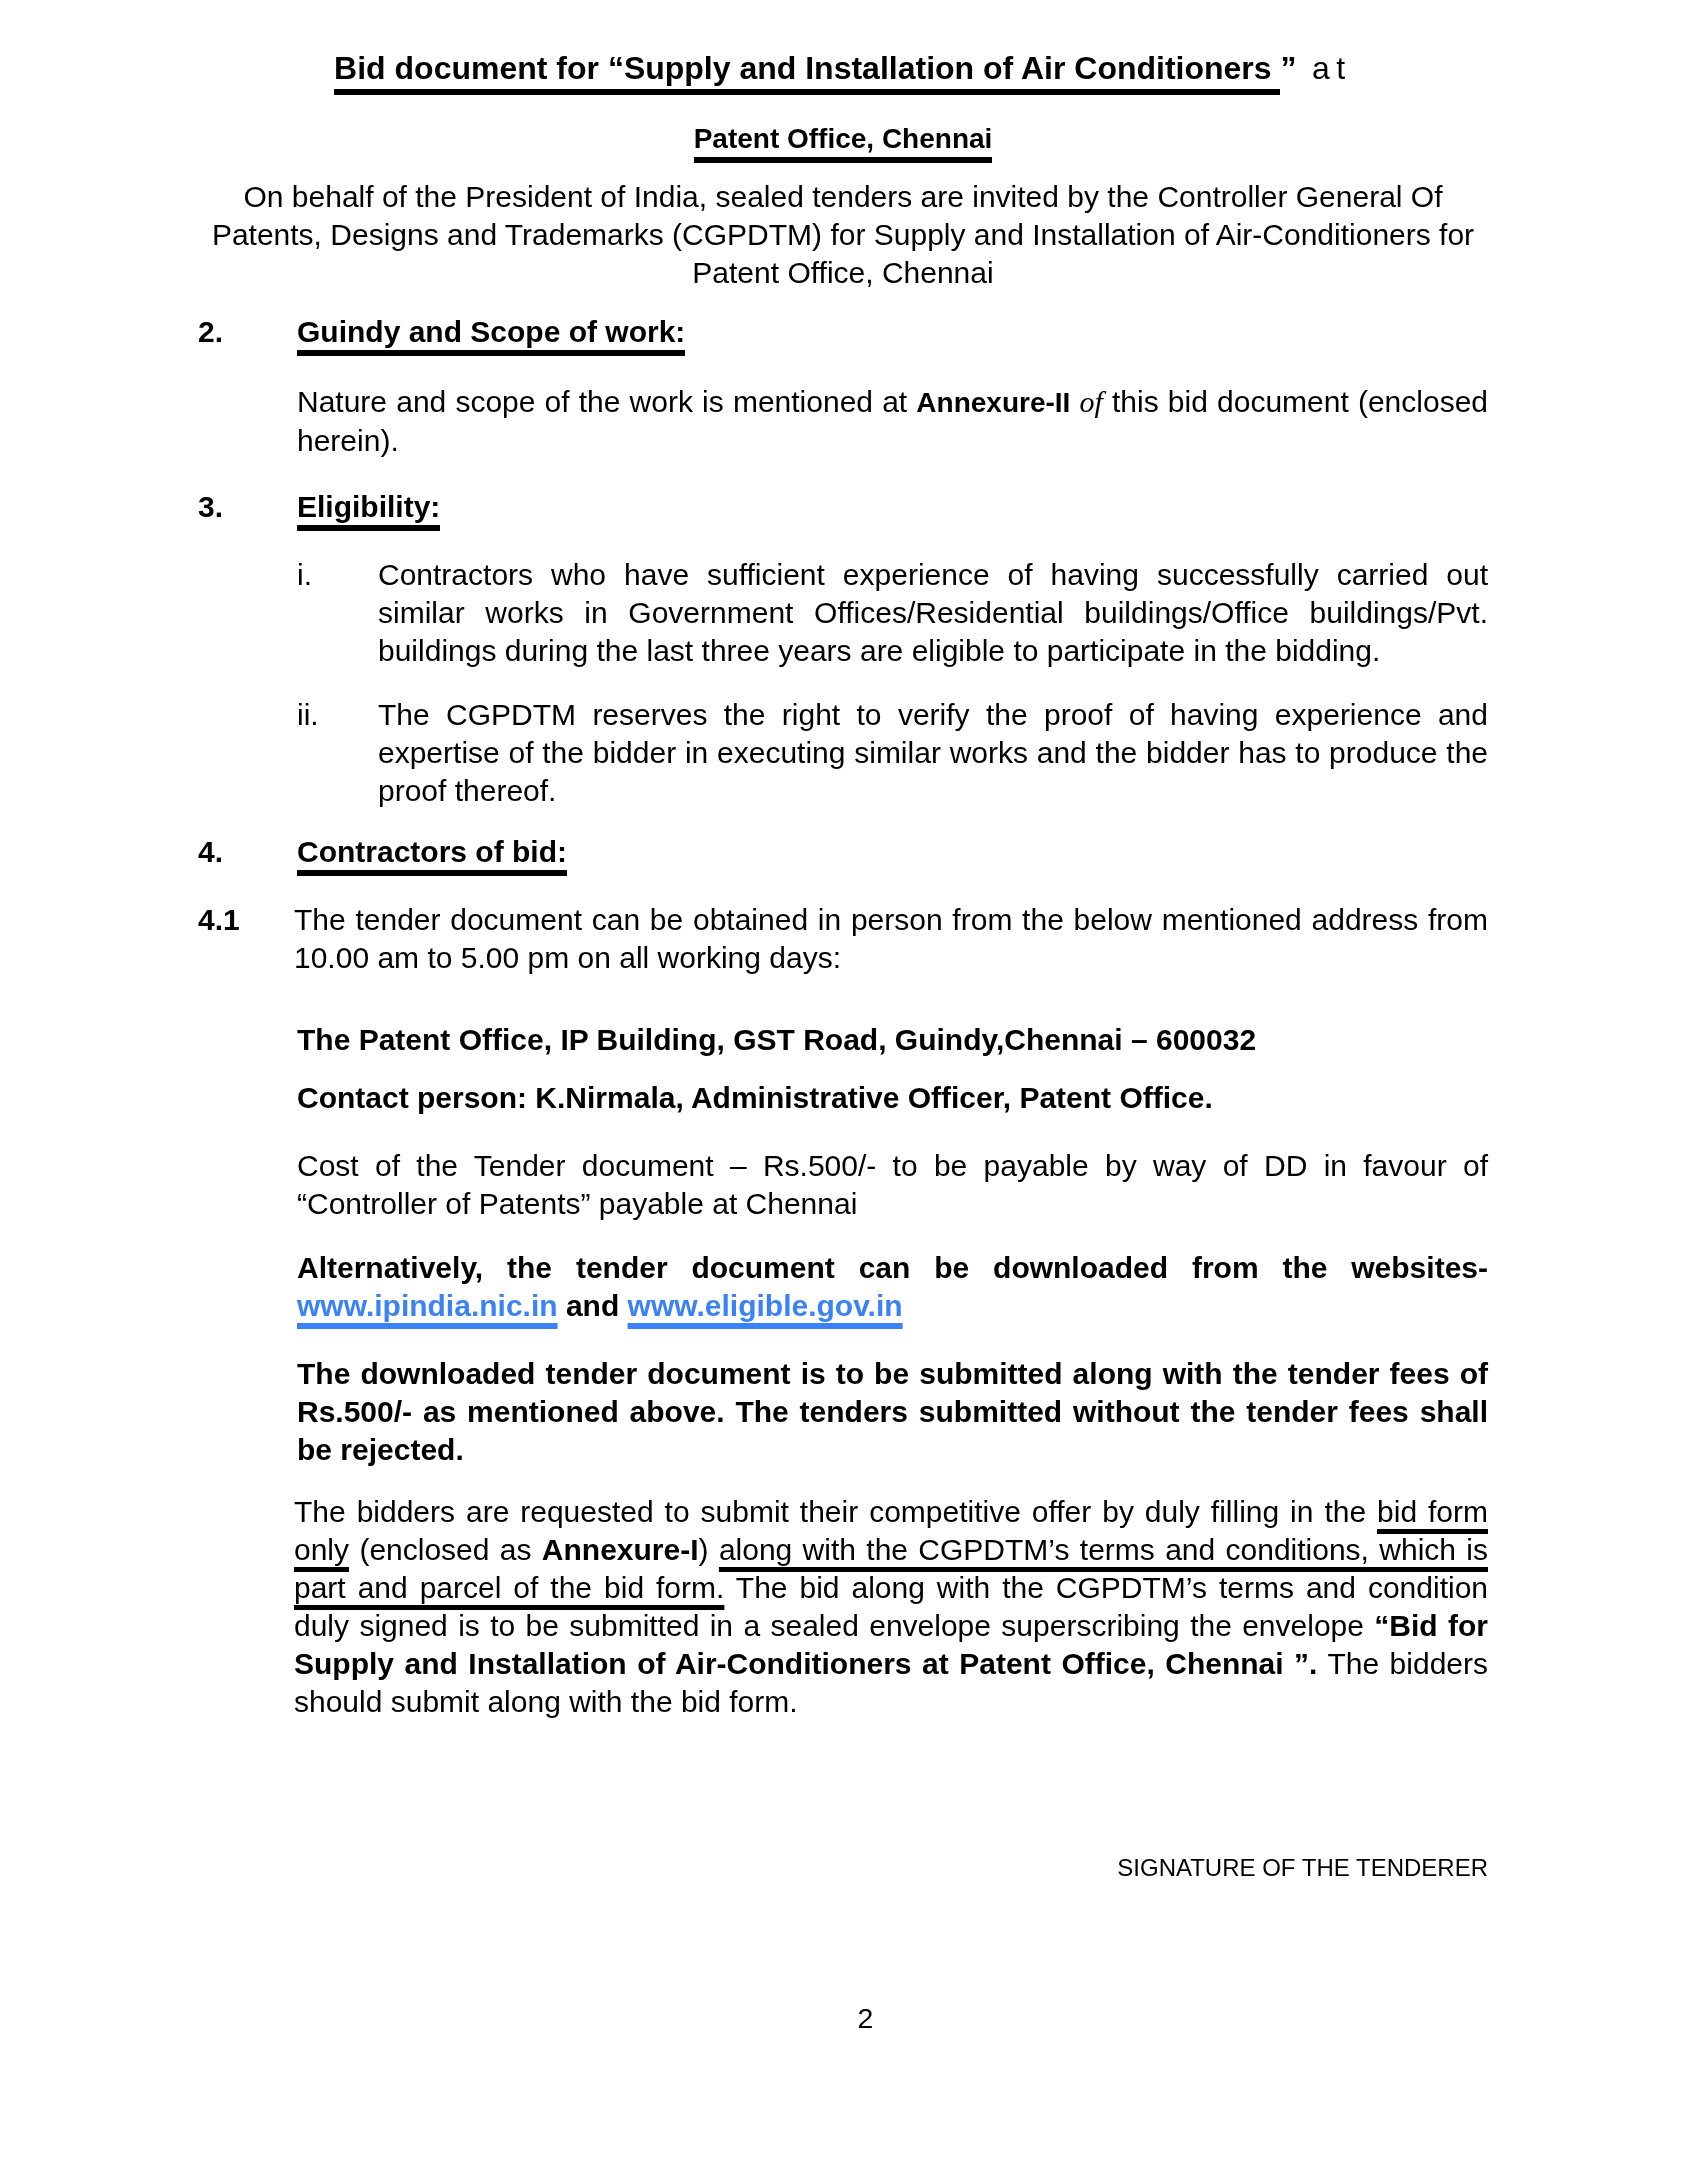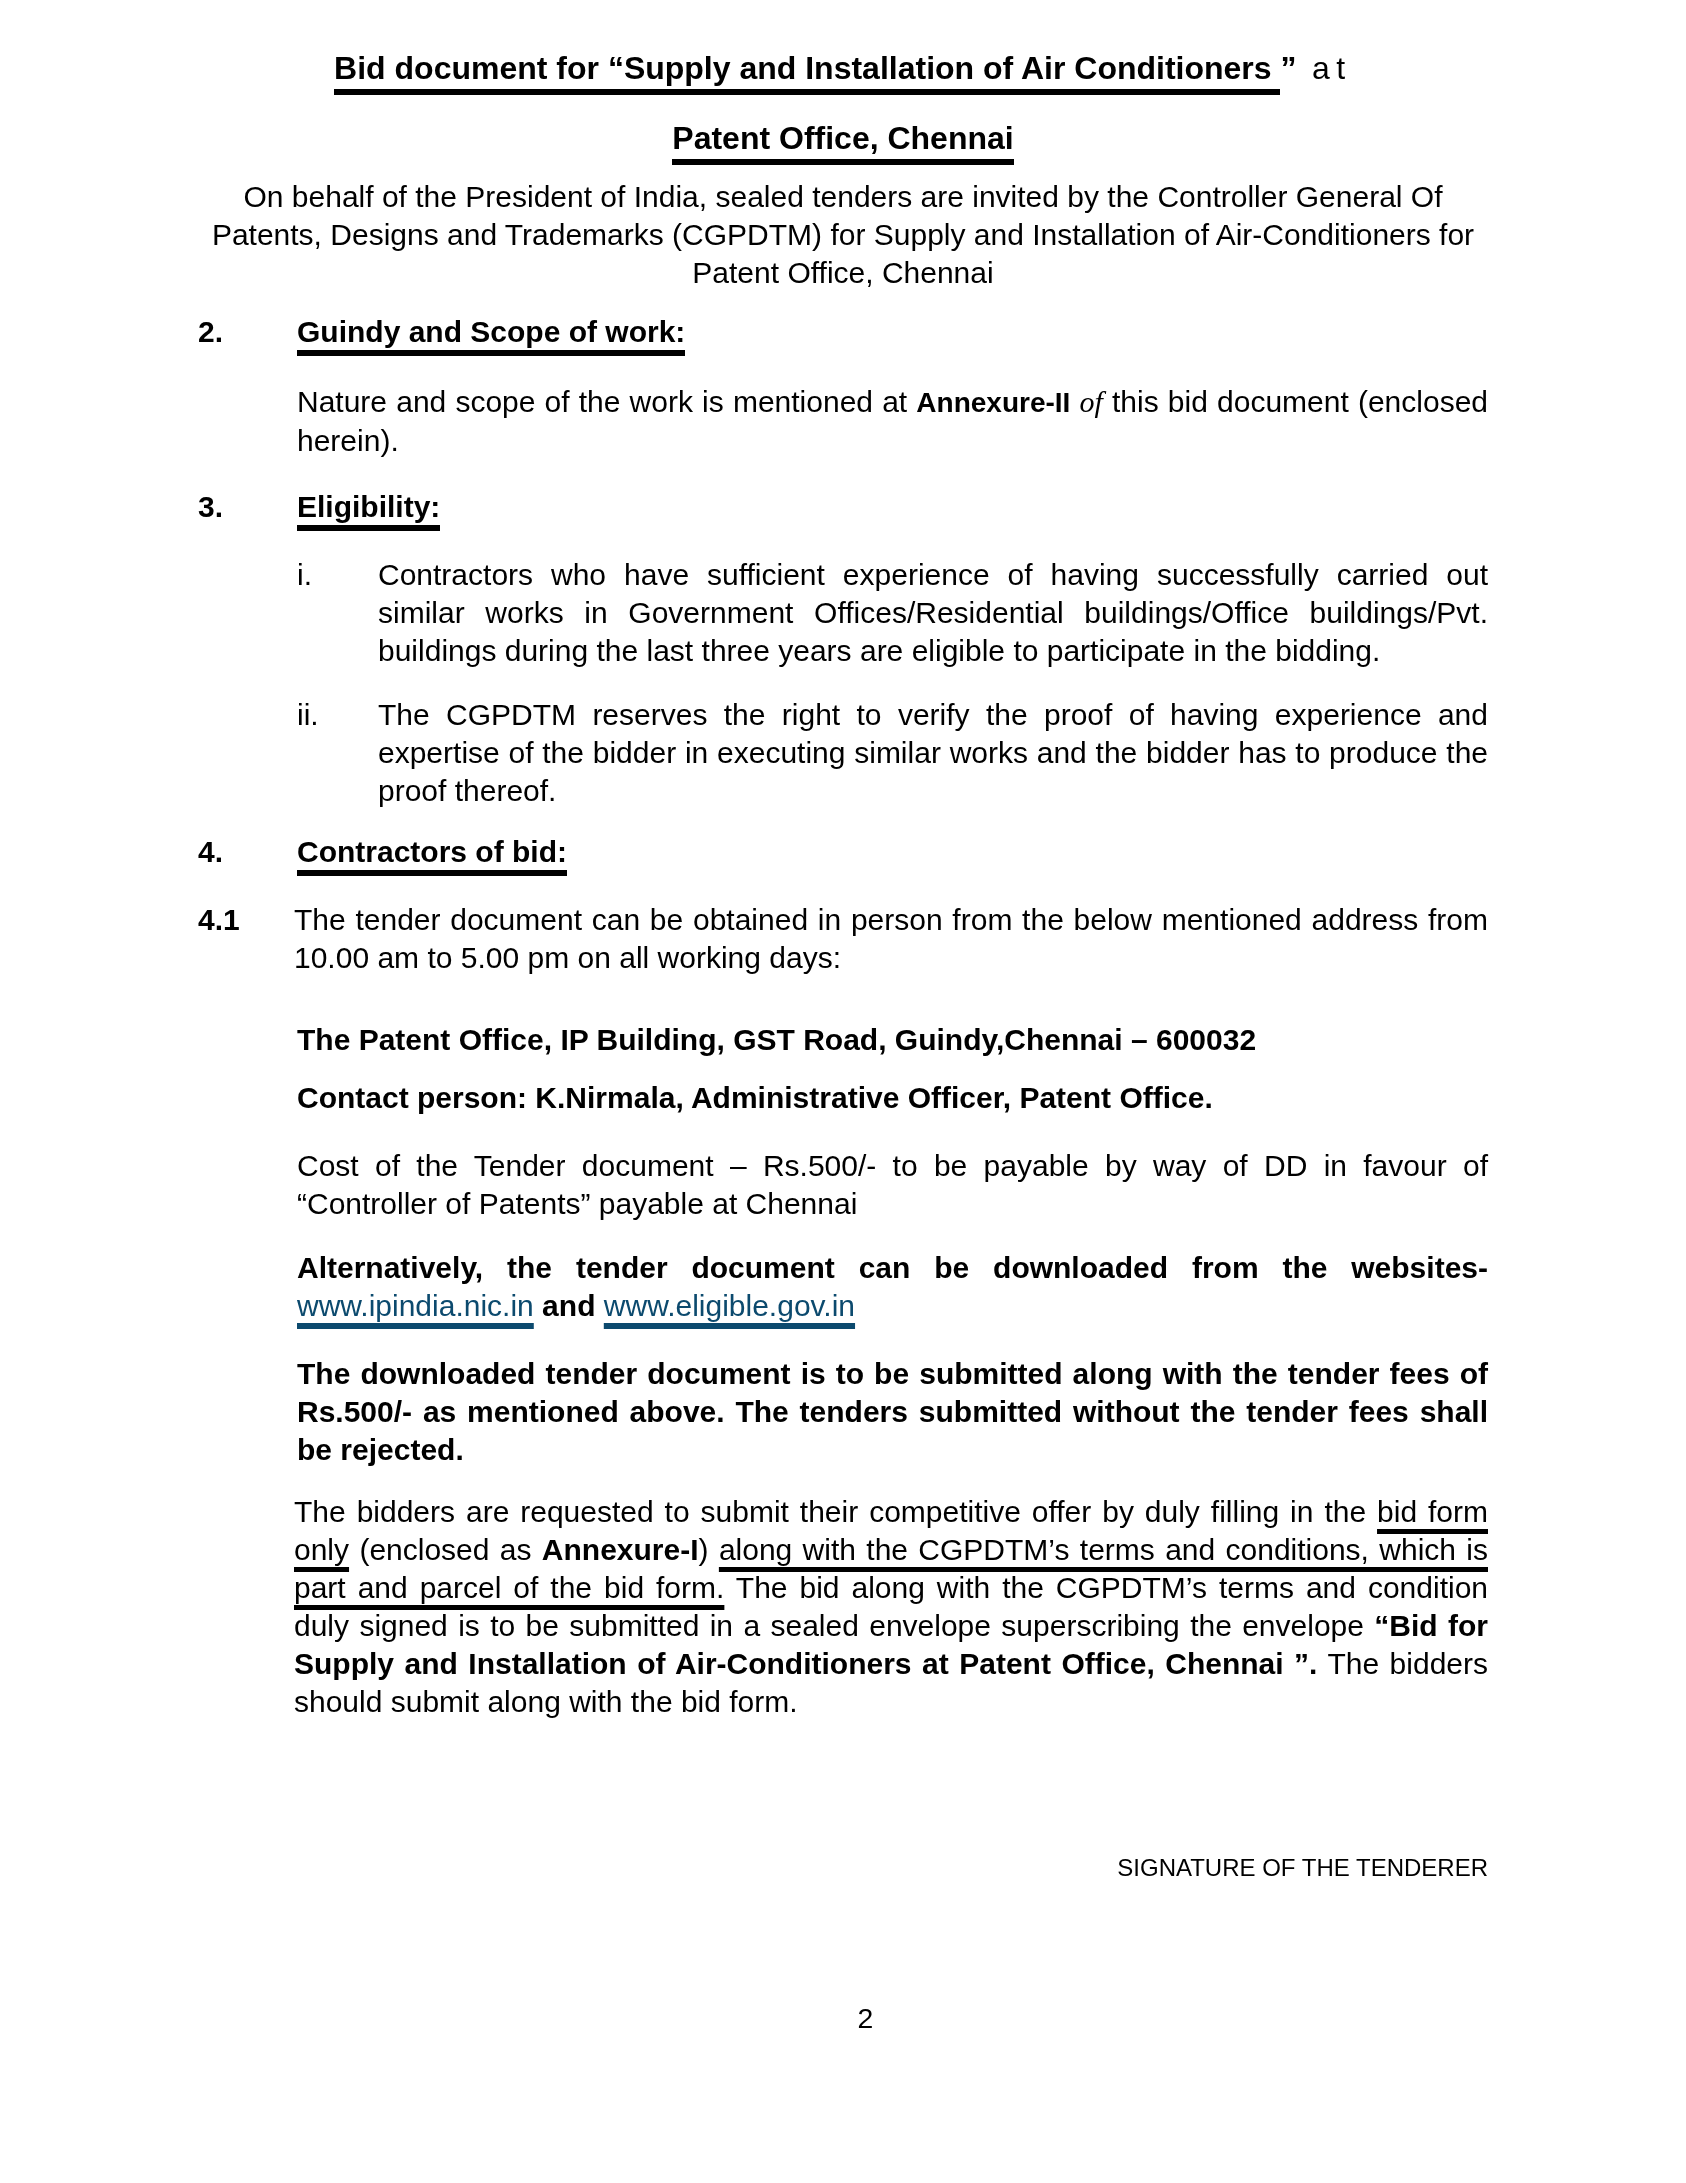--- a/index.html
+++ b/index.html
@@ -30,22 +30,22 @@
   .b      { font-weight: bold; margin-top: 24px; }
   .i      { font-style: italic; }
   .serif  { font-family: "Liberation Serif", serif; }
   .sm     { font-size: 28px; }
   .u {
     text-decoration: underline;
     text-decoration-thickness: 4.6px;
     text-underline-offset: 6.6px;
   }
   .link {
-    color: #0c4a6e;
-    font-weight: normal;
+    color: #3b82f6;
+    font-weight: bold;
     text-decoration: underline;
     text-decoration-thickness: 6px;
     text-underline-offset: 6.6px;
   }
   .hbar {
     display: inline;
     border-bottom: 6.6px solid #000;
     padding-bottom: 2.6px;
   }
   .title-line1 {
@@ -53,21 +53,21 @@
     font-size: 32px;
     font-weight: bold;
     line-height: 41px;
   }
   .title-at {
     font-weight: normal;
     letter-spacing: 6.6px;
   }
   .title-line2 {
     margin-top: 29px;
-    font-size: 32px;
+    font-size: 28px;
     font-weight: bold;
     line-height: 41px;
   }
   .intro { margin-top: 18.5px; }
   .sec-row {
     display: flex;
     align-items: baseline;
   }
   .sec-row.s2 { margin-top: 21px; }
   .sec-row.s3 { margin-top: 28px; }

